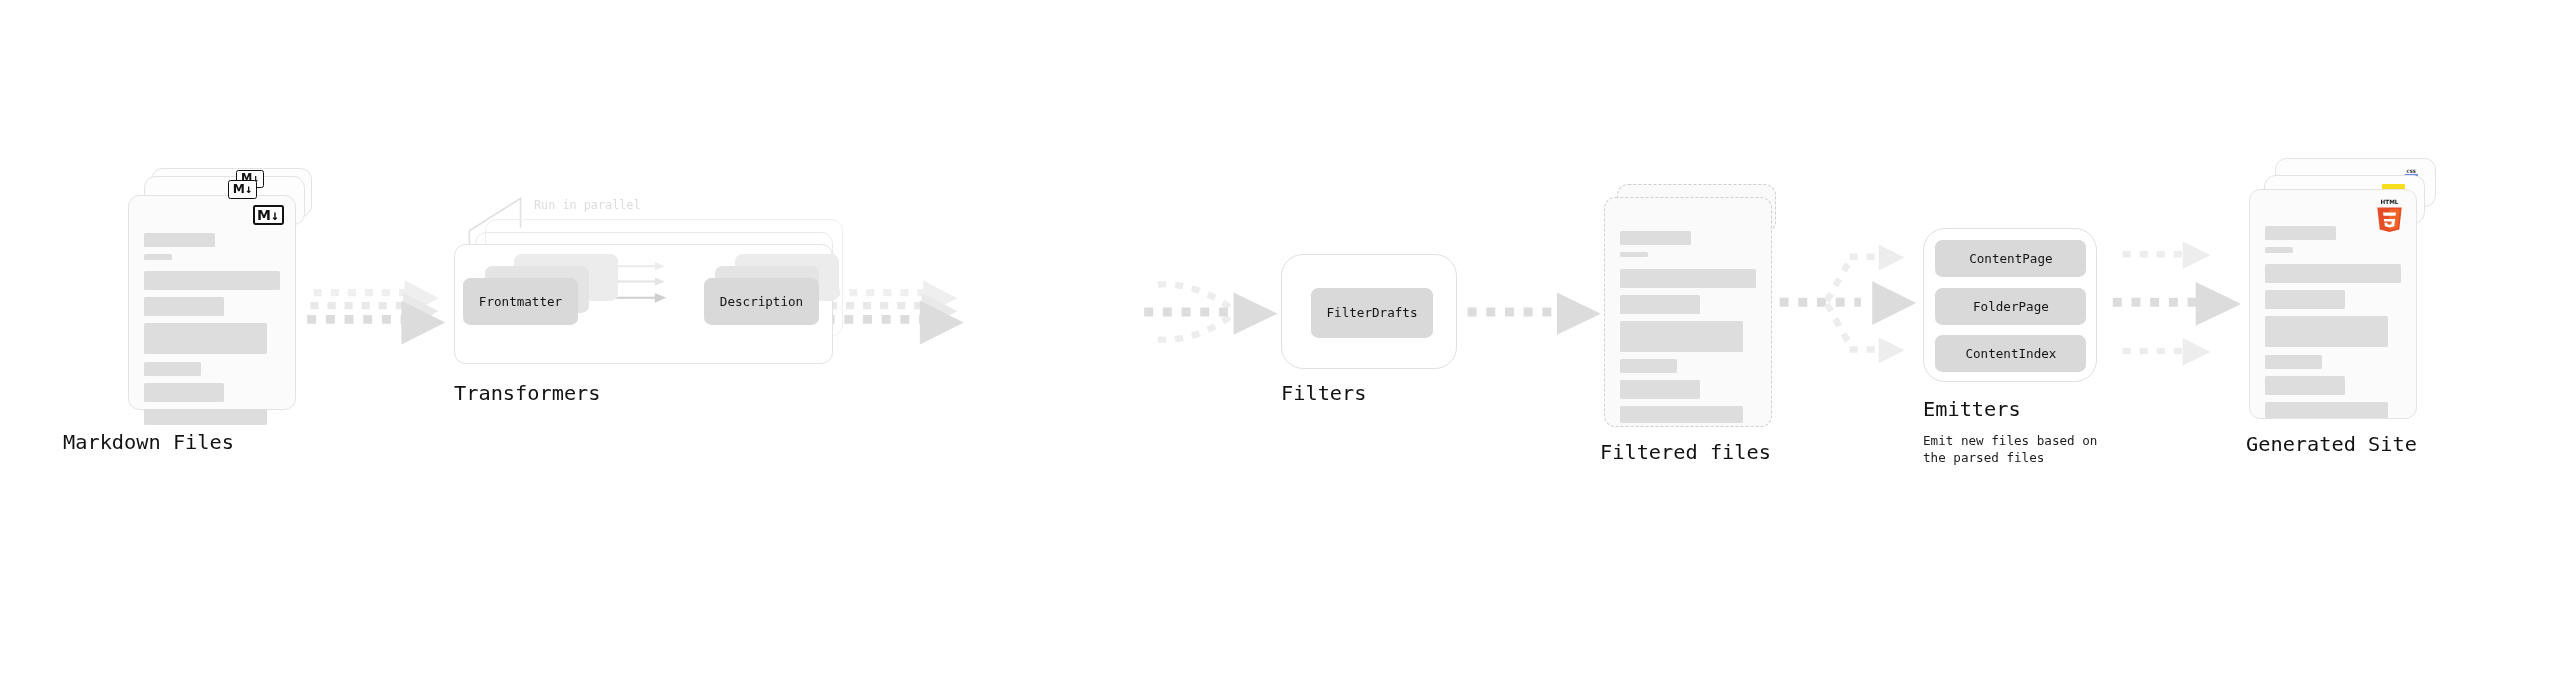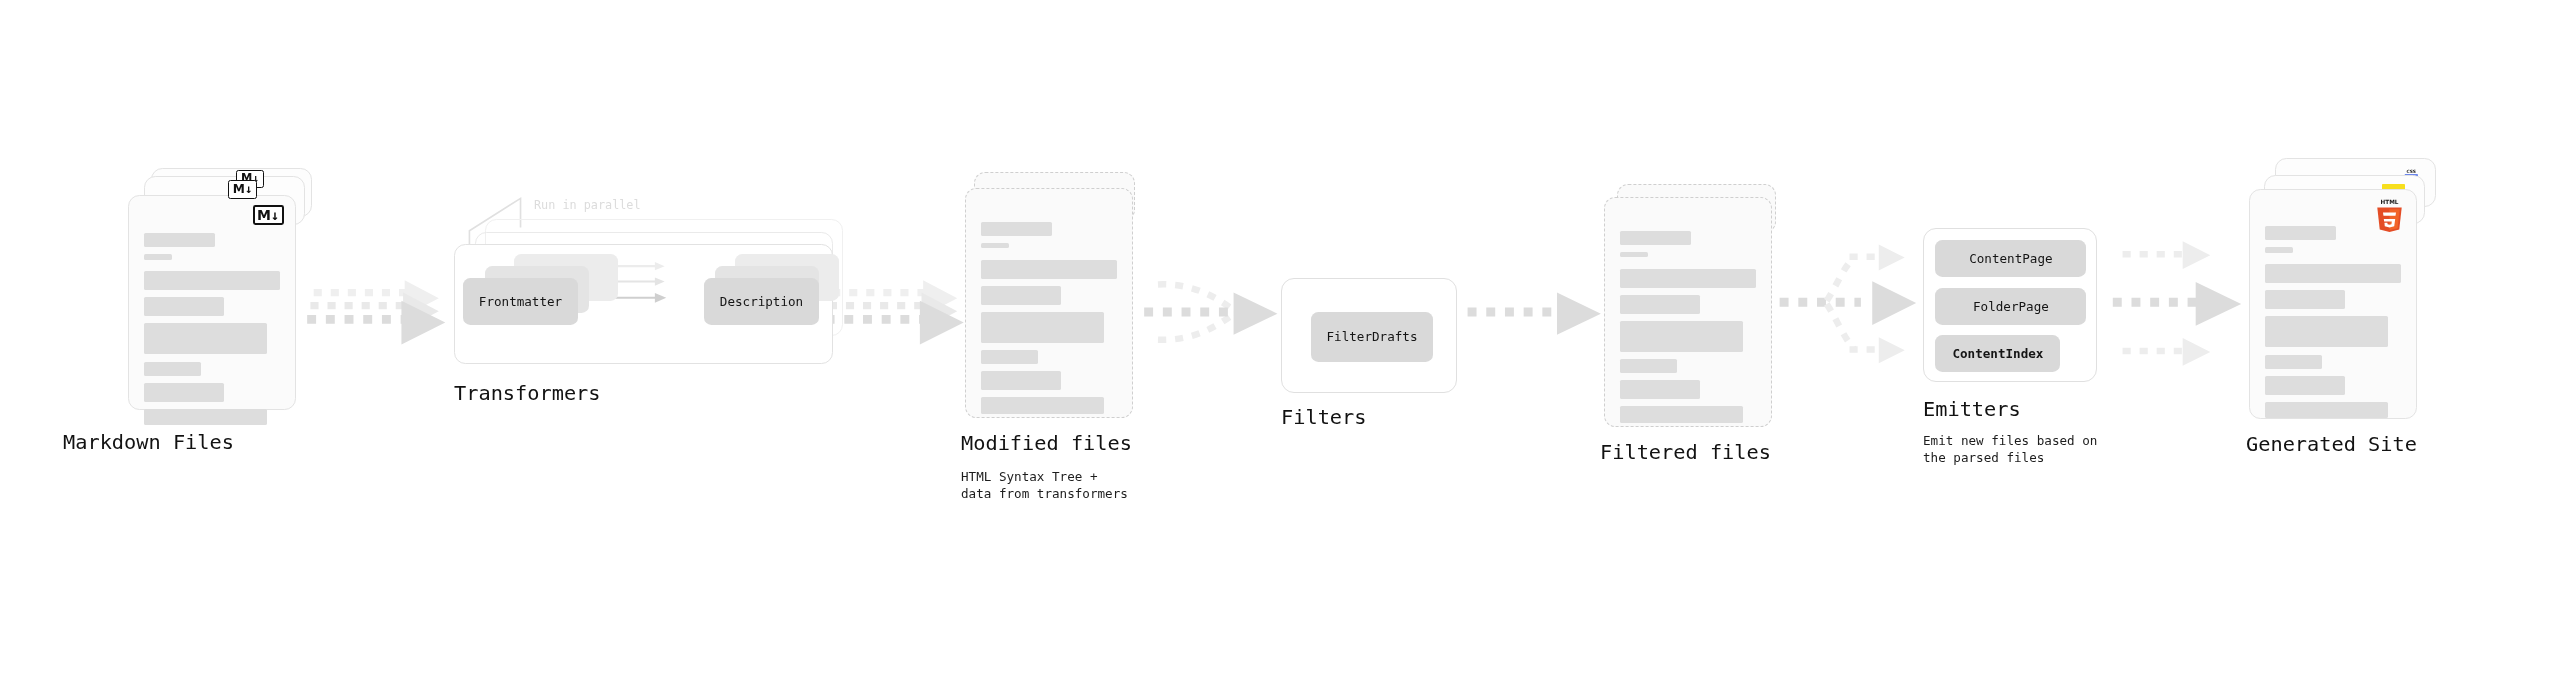--- a/index.html
+++ b/index.html
@@ -95,21 +95,21 @@
     font-size: 12.6px;
     line-height: 17px;
     color: #1d1d1d;
     white-space: pre-line;
   }
 
   
   .procbox {
     position: absolute;
     border: 1.2px solid #e0e0e0;
-    border-radius: 13px;
+    border-radius: 22px;
     background: #ffffff;
     box-sizing: border-box;
   }
   .pill {
     position: absolute;
     background: #d9d9d9;
     border-radius: 7.3px;
     display: flex;
     align-items: center;
     justify-content: center;
@@ -257,42 +257,22 @@
     <div class="pill" style="left:485px;top:266px;width:104px;height:47px;background:#e4e4e4;color:transparent;"></div>
     <div class="pill" style="left:463px;top:278px;width:115px;height:47px;">Frontmatter</div>
 
     <div class="pill" style="left:735px;top:254px;width:104px;height:47px;background:#ececec;color:transparent;"></div>
     <div class="pill" style="left:715px;top:266px;width:104px;height:47px;background:#e4e4e4;color:transparent;"></div>
     <div class="pill" style="left:704px;top:278px;width:115px;height:47px;">Description</div>
 
     <div class="caption-title" style="left:454px;top:381px;">Transformers</div>
   </div>
 
-  <div class="node" style="left:0;top:0;width:1219px;height:520px;">
-
-    <div class="filecard dashed" style="left:974px;top:172px;width:161px;height:49px;"></div>
-    <div class="filecard dashed" style="left:965px;top:188px;width:168px;height:230px;">
-      <div class="skeleton-wrap" style="top:32.5px;">
-        <div class="sk" style="width:52%;height:14px;"></div>
-        <div class="sk" style="width:21%;height:5.7px;margin-bottom:11.4px;"></div>
-        <div class="sk" style="width:100%;height:18.7px;"></div>
-        <div class="sk" style="width:59%;height:18.7px;"></div>
-        <div class="sk" style="width:90%;height:31px;"></div>
-        <div class="sk" style="width:42%;height:14px;"></div>
-        <div class="sk" style="width:59%;height:18.7px;"></div>
-        <div class="sk" style="width:90%;height:16.3px;"></div>
-      </div>
-    </div>
-
-    <div class="caption-title" style="left:961px;top:431px;">Modified files</div>
-    <div class="caption-sub" style="left:961px;top:468px;width:268px;">HTML Syntax Tree +
-data from transformers</div>
-  </div>
-
-  <div class="node" style="left:0;top:0;width:1544px;height:520px;margin-top:24px;">
+
+  <div class="node" style="left:0;top:0;width:1544px;height:520px;">
 
     <div class="procbox" style="left:1281px;top:254px;width:176px;height:115px;">
       <div class="pill" style="left:29px;top:32.5px;width:122px;height:50px;">FilterDrafts</div>
     </div>
 
     <div class="caption-title" style="left:1281px;top:381px;">Filters</div>
   </div>
 
   <div class="node" style="left:0;top:0;width:1869px;height:520px;">
 
@@ -311,21 +291,21 @@
     </div>
 
     <div class="caption-title" style="left:1600px;top:440px;">Filtered files</div>
   </div>
 
   <div class="node" style="left:0;top:0;width:2194px;height:520px;">
 
     <div class="procbox" style="left:1923px;top:228px;width:174px;height:154px;">
         <div class="pill" style="left:11.4px;top:11.4px;width:151px;height:37px;">ContentPage</div>
         <div class="pill" style="left:11.4px;top:59px;width:151px;height:37px;">FolderPage</div>
-        <div class="pill" style="left:11.4px;top:106px;width:125px;height:37px;font-weight:bold;">ContentIndex</div>
+        <div class="pill" style="left:11.4px;top:106px;width:151px;height:37px;">ContentIndex</div>
     </div>
 
     <div class="caption-title" style="left:1923px;top:397px;">Emitters</div>
     <div class="caption-sub" style="left:1923px;top:432px;width:276px;">Emit new files based on
 the parsed files</div>
   </div>
 
   <div class="node" style="left:0;top:0;width:2576px;height:520px;">
 
     <div class="filecard back" style="left:2275px;top:158px;width:161px;height:49px;">

